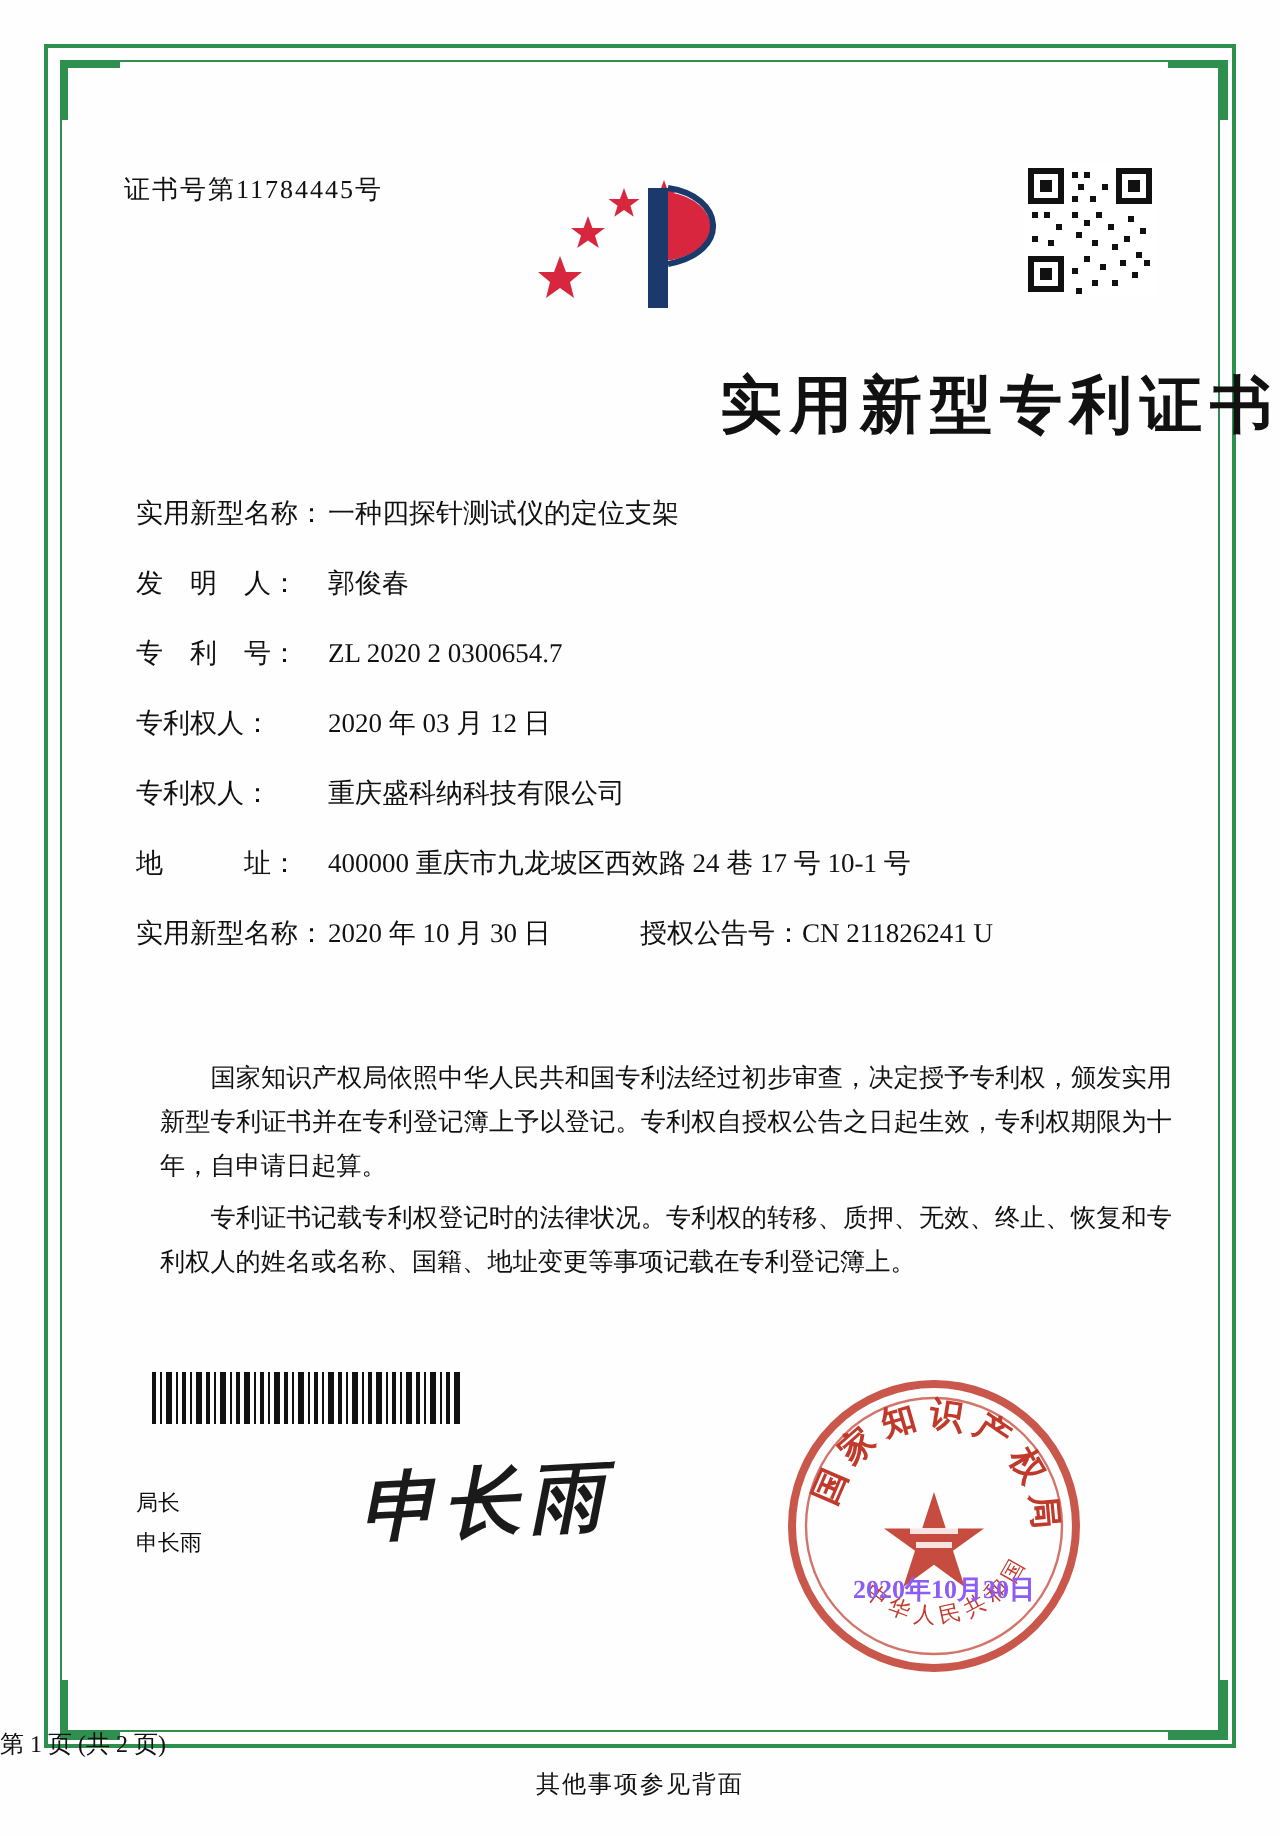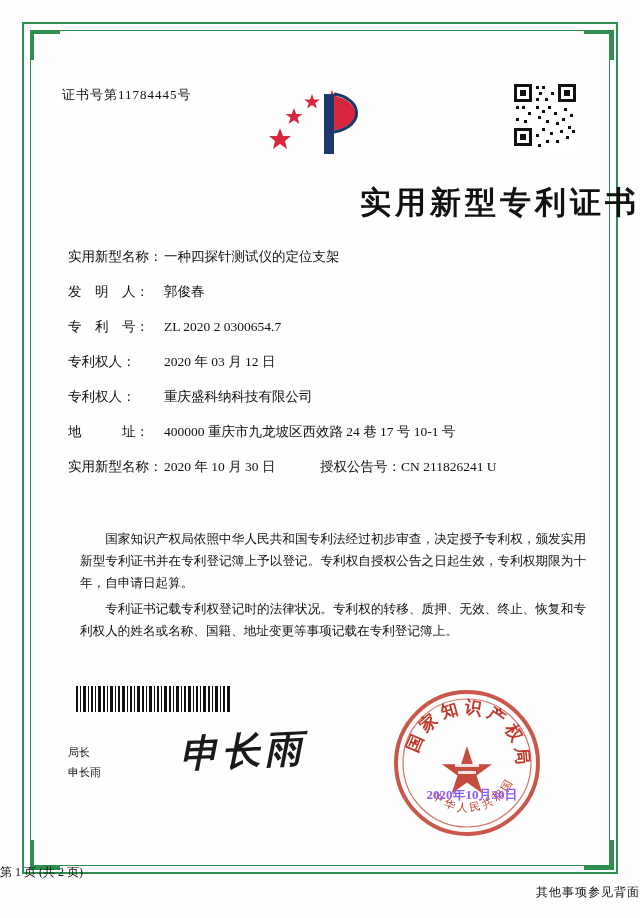--- a/index.html
+++ b/index.html
@@ -162,21 +162,21 @@
     left: 0; top: 840px;
     width: 640px;
     text-align: left;
     font-size: 12px;
     margin-top: 24px;
   }
   .footnote {
     position: absolute;
     left: 0; top: 884px;
     width: 640px;
-    text-align: right;
+    text-align: center;
     font-size: 12px;
     letter-spacing: 1px;
   }
 </style>
 </head>
 <body>
 
 <div class="page">
 
   <div class="border-outer"></div>

